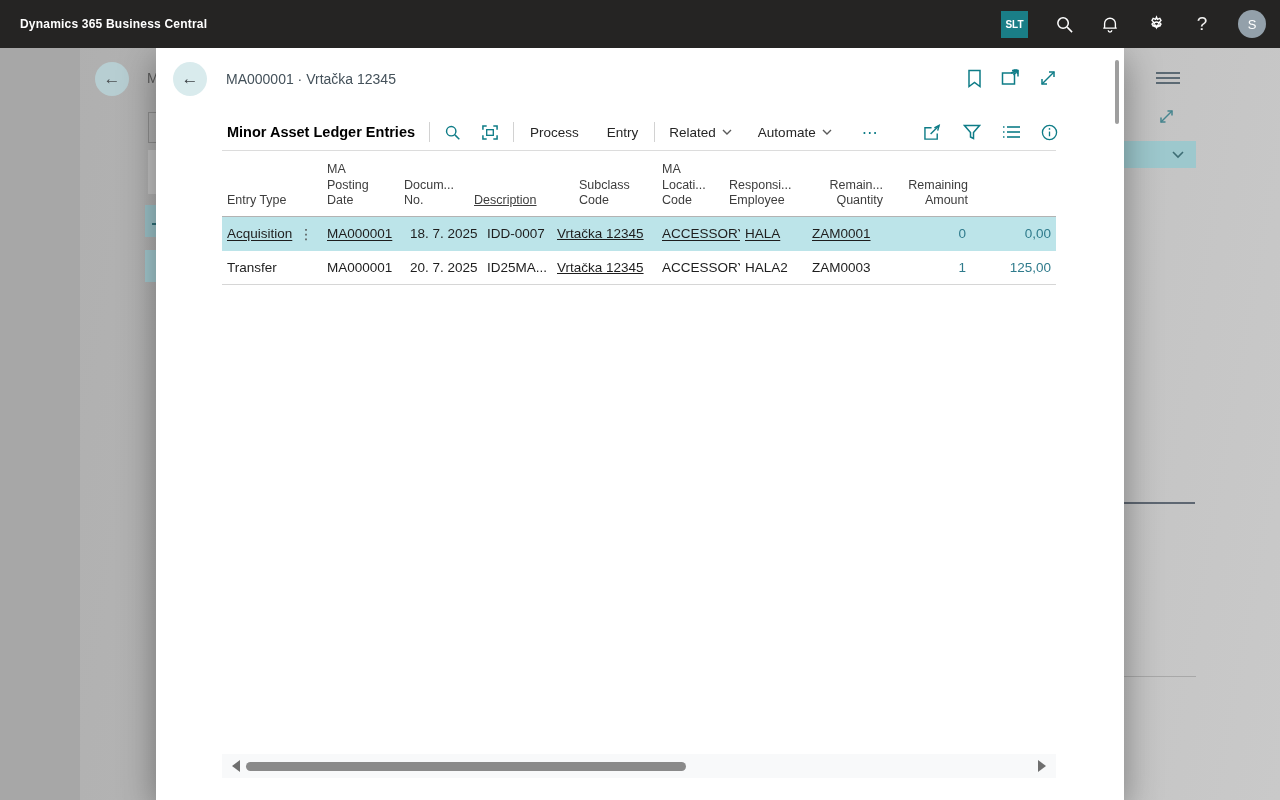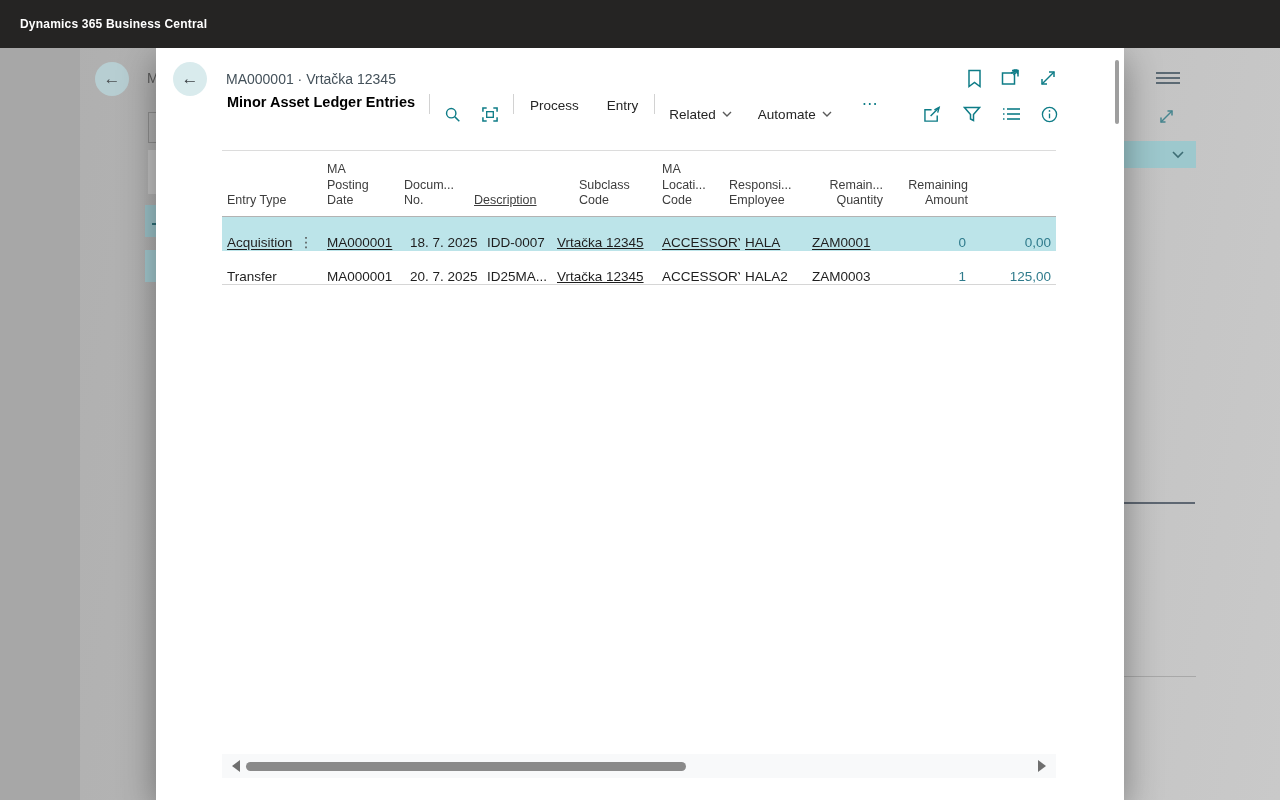--- a/index.html
+++ b/index.html
@@ -44,37 +44,37 @@
   
   .modal { position:absolute; left:156px; top:48px; width:968px; height:752px; background:#ffffff;
     box-shadow:0 10px 34px rgba(0,0,0,.38); z-index:10; }
   .m-back { position:absolute; left:17px; top:14px; width:34px; height:34px; border-radius:50%;
     background:#d9ebed; color:#3c4246; font-size:17px; display:flex; align-items:center; justify-content:center; cursor:pointer; }
   .m-breadcrumb { position:absolute; left:70px; top:23px; font-size:14px; color:#44515a; cursor:pointer; }
   .m-hdr-icons { position:absolute; right:67px; top:21px; display:flex; gap:19px; color:#0e7c87; }
   .m-hdr-icons span { cursor:pointer; display:block; }
 
   
-  .toolbar { position:absolute; left:71px; top:46px; right:66px; height:40px;
-    display:flex; font-size:13.5px; color:#252525; }
+  .toolbar { position:absolute; left:71px; top:64px; right:66px; height:40px;
+    display:flex; align-items:center; font-size:13.5px; color:#252525; }
   .tbr-title { font-size:14.5px; font-weight:bold; color:#000; white-space:nowrap; }
   .vsep { width:1px; height:20px; background:#d2d2d2; margin:0 14px; }
   .tool-ic { color:#0e7c87; display:flex; align-items:center; cursor:pointer; }
   .menu-item { white-space:nowrap; cursor:pointer; padding:4px 2px; }
   .dd { display:flex; align-items:center; gap:6px; cursor:pointer; white-space:nowrap; }
   .chev { color:#5a5a5a; }
   .more-dots { color:#0e7c87; font-size:16px; letter-spacing:1px; cursor:pointer; }
   .tbr-spacer { flex:1; }
   .tbr-right { display:flex; align-items:center; gap:21px; }
 
   
   .grid { position:absolute; left:66px; top:102px; width:834px; border-top:1px solid #dcdcdc; }
   .hrow { display:flex; align-items:flex-end; border-bottom:1px solid #b3b3b3; min-height:66px; }
   .hcell { font-size:12.5px; color:#3d3d3d; padding:4px 5px 7px 5px; line-height:1.25; }
-  .drow { display:flex; align-items:flex-end; height:34px; font-size:13.5px; color:#1e1e1e; border-bottom:1px solid #e2e2e2; }
+  .drow { display:flex; align-items:center; height:34px; font-size:13.5px; color:#1e1e1e; border-bottom:1px solid #e2e2e2; }
   .drow.selected { background:#bce4e9; border-bottom:1px solid #bce4e9; }
   .drow:last-child { border-bottom:1px solid #d6d6d6; }
   .dcell { padding:0 5px; white-space:nowrap; overflow:hidden; }
   .c1 { width:100px; display:flex; align-items:center; }
   .c2 { width:83px; } .c3 { width:77px; padding-right:22px; } .c4 { width:70px; }
   .c5 { width:105px;text-decoration:underline; } .c6 { width:83px; } .c7 { width:67px; padding-right:14px; } .c8 { width:88px; }
   .c9 { width:76px; text-align:right; } .c10 { width:85px; text-align:right; }
   .link { text-decoration:underline; text-underline-offset:2px; cursor:pointer; }
   .drill { border-bottom:1px dotted #3a3a3a; cursor:pointer; }
   .num { color:#2f7b8c; }
@@ -89,20 +89,45 @@
   .arr-right { border-width:6px 0 6px 8px; border-color:transparent transparent transparent #6f6f6f;
     position:absolute; right:10px; }
   .hthumb { position:absolute; left:24px; width:440px; height:9px; background:#8a8a8a; border-radius:5px; cursor:grab; }
   .m-vscroll { position:absolute; right:5px; top:12px; width:4px; height:64px; background:#9e9e9e; border-radius:2px; cursor:grab; }
 </style>
 </head>
 <body>
 
 <header class="topbar">
   <div class="topbar-title">Dynamics 365 Business Central</div>
+  <div class="topbar-right">
+    <div class="env-badge">SLT</div>
+    <div class="tb-icon">
+      <svg width="19" height="19" viewBox="0 0 20 20" fill="none" stroke="#fff" stroke-width="1.6">
+        <circle cx="8.5" cy="8.5" r="5.5"></circle>
+          <line x1="12.8" y1="12.8" x2="18" y2="18"></line>
+        </svg>
+    </div>
+    <div class="tb-icon">
+      <svg width="18" height="19" viewBox="0 0 20 20" fill="none" stroke="#fff" stroke-width="1.5">
+        <path d="M4 14 v-5 a6 6 0 0 1 12 0 v5 h1.5 h-15 z"></path>
+          <path d="M8 16.5 a2 2 0 0 0 4 0"></path>
+        </svg>
+    </div>
+    <div class="tb-icon">
+      <svg width="19" height="19" viewBox="0 0 24 24" fill="none" stroke="#fff" stroke-width="1.7">
+        <circle cx="12" cy="12" r="3.2"></circle>
+        <path d="M12 2.5 l1.2 3 3-1.2 1.5 2.6 -2.2 2.3 2.2 2.3 -1.5 2.6 -3-1.2 -1.2 3 -1.2-3 -3 1.2 -1.5-2.6 2.2-2.3 -2.2-2.3 1.5-2.6 3 1.2 z"></path>
+        </svg>
+    </div>
+    <div class="tb-icon">
+      <span class="help-glyph">?</span>
+    </div>
+    <div class="avatar">S</div>
+  </div>
 </header>
 
 <div class="backdrop">
   <div class="bd-nav"></div>
   <div class="bd-back">
     <span>←</span>
   </div>
   <div class="bd-title">M</div>
   <div class="bd-box1"></div>
   <div class="bd-box2"></div>

